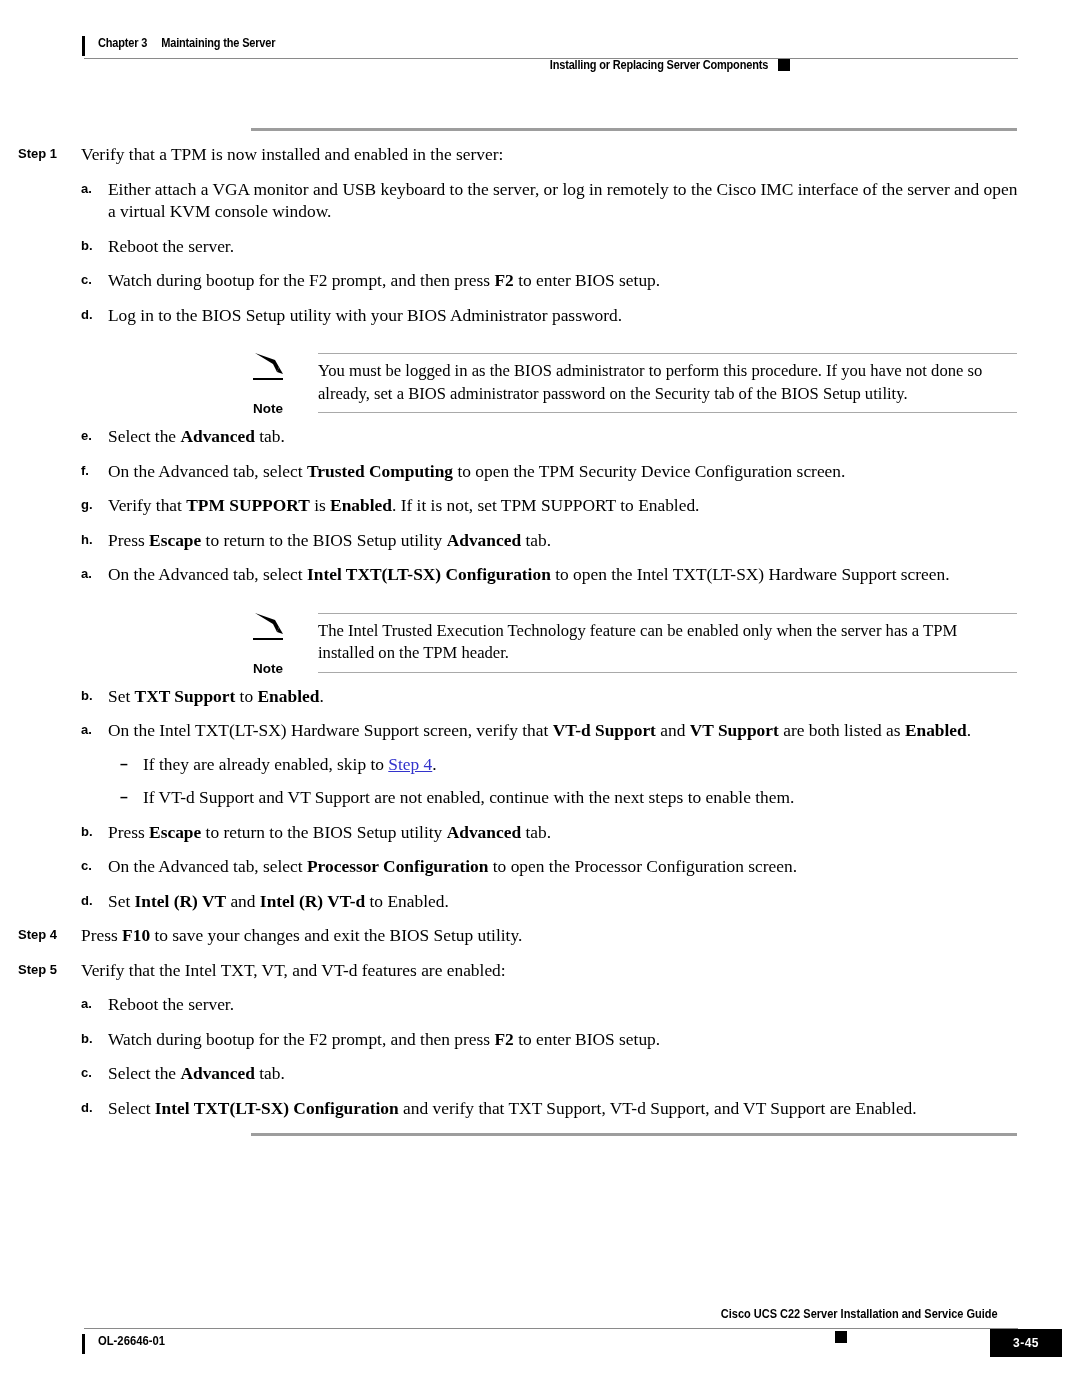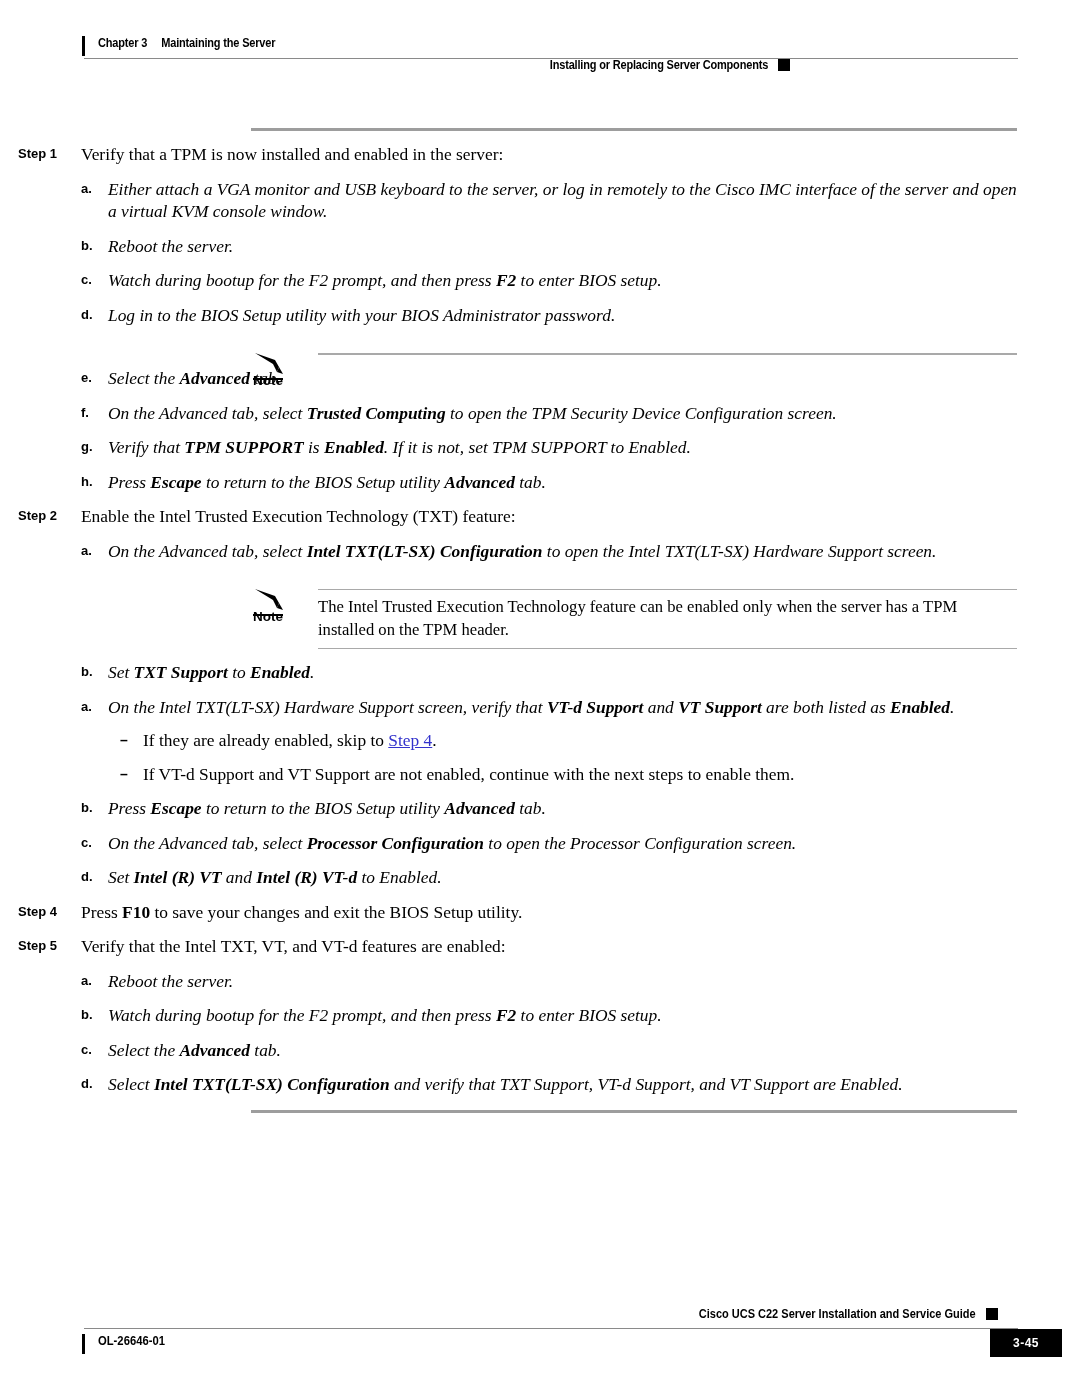--- a/index.html
+++ b/index.html
@@ -128,21 +128,20 @@
     font-family: "Liberation Sans", "DejaVu Sans", sans-serif;
     font-weight: bold;
     font-size: 13px;
     line-height: 22.5px;
   }
   .sub-body {
     flex: 1 1 auto;
     padding-right: 59px;
     font-size: 17.4px;
     line-height: 22.5px;
-    font-style: italic;
   }
 
   
   .dash-row {
     display: flex;
     margin-top: 11px;
     margin-left: 120px;
   }
   .dash-marker {
     flex: 0 0 23px;
@@ -180,21 +179,21 @@
   }
   .note-icon-underline {
     width: 30px;
     height: 2px;
     background: #000;
     margin-top: 1px;
   }
   .note-word {
     position: absolute;
     left: 2px;
-    top: 18px;
+    top: 46px;
     font-family: "Liberation Sans", "DejaVu Sans", sans-serif;
     font-weight: bold;
     font-size: 13.5px;
     line-height: 20px;
   }
   .note-rule {
     margin-left: 67px;
     width: 699px;
     height: 1px;
     background: #a9a9a9;
@@ -230,20 +229,21 @@
     position: absolute;
     right: 82px;
     top: 20px;
     display: flex;
     align-items: center;
     gap: 10px;
     font-family: "Liberation Sans", "DejaVu Sans", sans-serif;
     font-weight: bold;
     font-size: 12.5px;
     white-space: nowrap;
+    flex-direction: column;
   }
   .ftr-right-text {
     transform: scaleX(0.88);
     transform-origin: right center;
   }
   .ftr-square {
     width: 12px;
     height: 12px;
     background: #000;
     flex: 0 0 auto;
@@ -339,20 +339,21 @@
   <div class="note-block">
     <div class="note-icon-wrap">
       <svg class="pencil-icon" viewBox="0 0 34 26">
         <path d="M2 2 L20 13 L24 21 L26 16 L22 9 Z" fill="#000"></path>
         <path d="M24 21 L26 16 L30 23 Z" fill="#000"></path>
       </svg>
       <div class="note-icon-underline"></div>
     </div>
     <div class="note-word">Note</div>
     <div class="note-rule top"></div>
+    <div class="note-text">You must be logged in as the BIOS administrator to perform this procedure. If you have not done so already, set a BIOS administrator password on the Security tab of the BIOS Setup utility.</div>
     <div class="note-rule"></div>
   </div>
 
   <div class="sub-row">
     <div class="sub-marker">e.</div>
     <div class="sub-body"><span>Select the </span><b class="bf">Advanced</b><span> tab.</span></div>
   </div>
 
   <div class="sub-row">
     <div class="sub-marker">f.</div>
@@ -362,24 +363,20 @@
   <div class="sub-row">
     <div class="sub-marker">g.</div>
     <div class="sub-body"><span>Verify that </span><b class="bf">TPM SUPPORT</b><span> is </span><b class="bf">Enabled</b><span>. If it is not, set TPM SUPPORT to Enabled.</span></div>
   </div>
 
   <div class="sub-row">
     <div class="sub-marker">h.</div>
     <div class="sub-body"><span>Press </span><b class="bf">Escape</b><span> to return to the BIOS Setup utility </span><b class="bf">Advanced</b><span> tab.</span></div>
   </div>
 
-  <div class="step-row">
-    <div class="step-label">Step 2</div>
-    <div class="step-body">Enable the Intel Trusted Execution Technology (TXT) feature:</div>
-  </div>
 
   <div class="sub-row">
     <div class="sub-marker">a.</div>
     <div class="sub-body"><span>On the Advanced tab, select </span><b class="bf">Intel TXT(LT-SX) Configuration</b><span> to open the Intel TXT(LT-SX) Hardware Support screen.</span></div>
   </div>
 
   <div class="note-block">
     <div class="note-icon-wrap">
       <svg class="pencil-icon" viewBox="0 0 34 26">
         <path d="M2 2 L20 13 L24 21 L26 16 L22 9 Z" fill="#000"></path>

